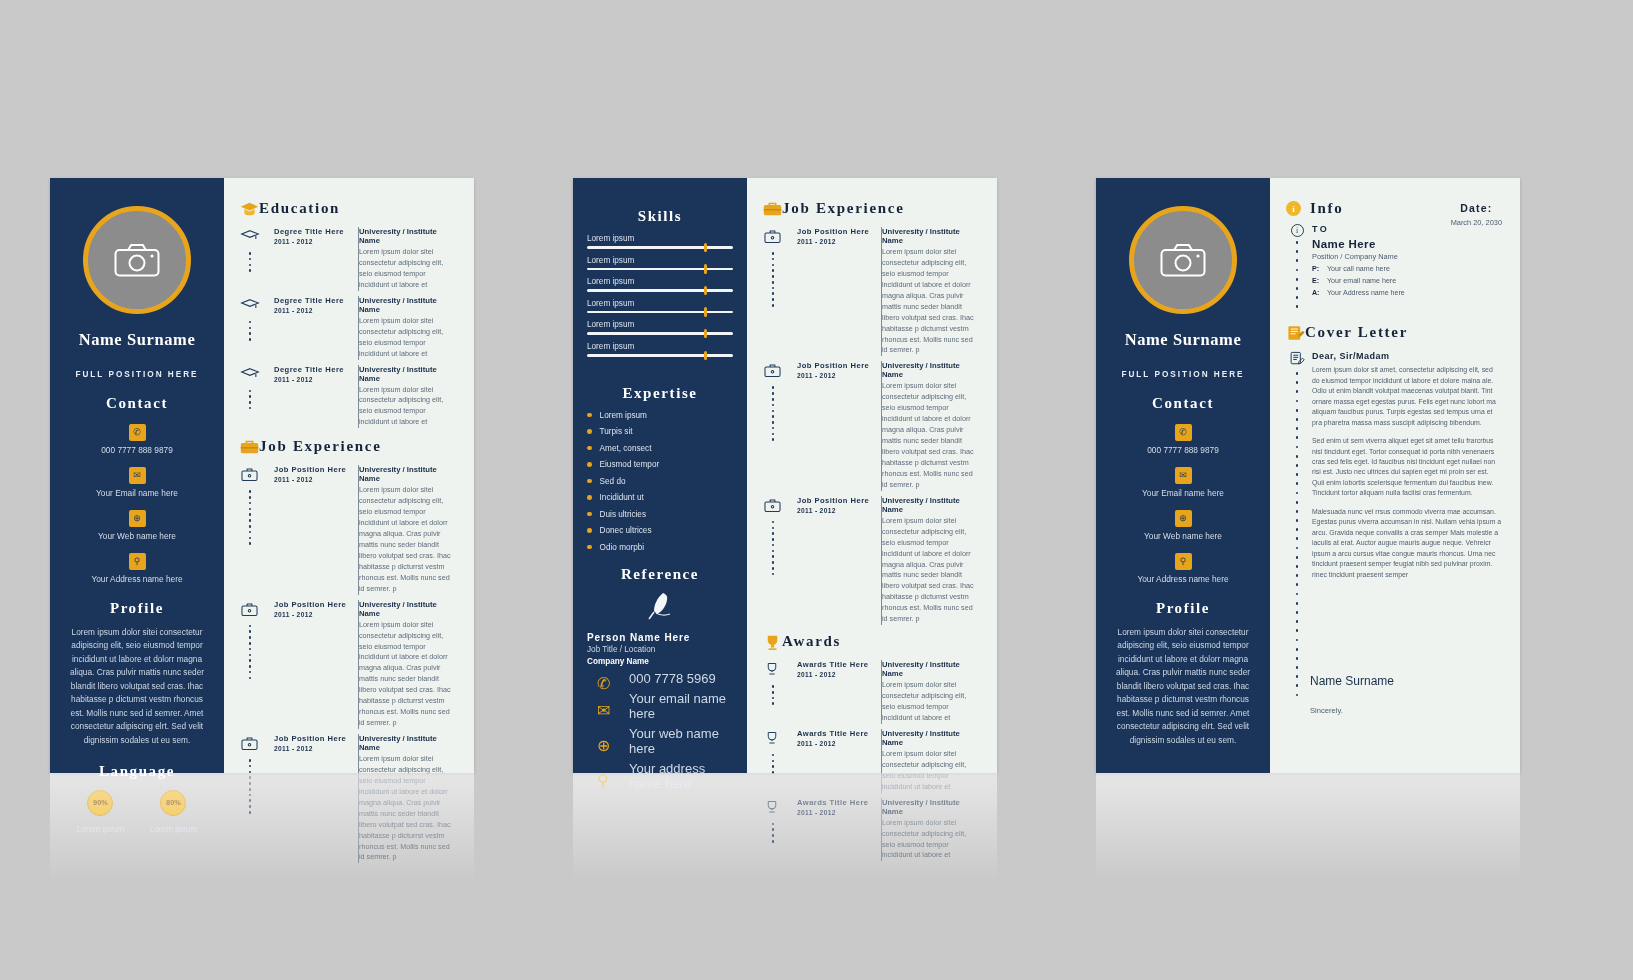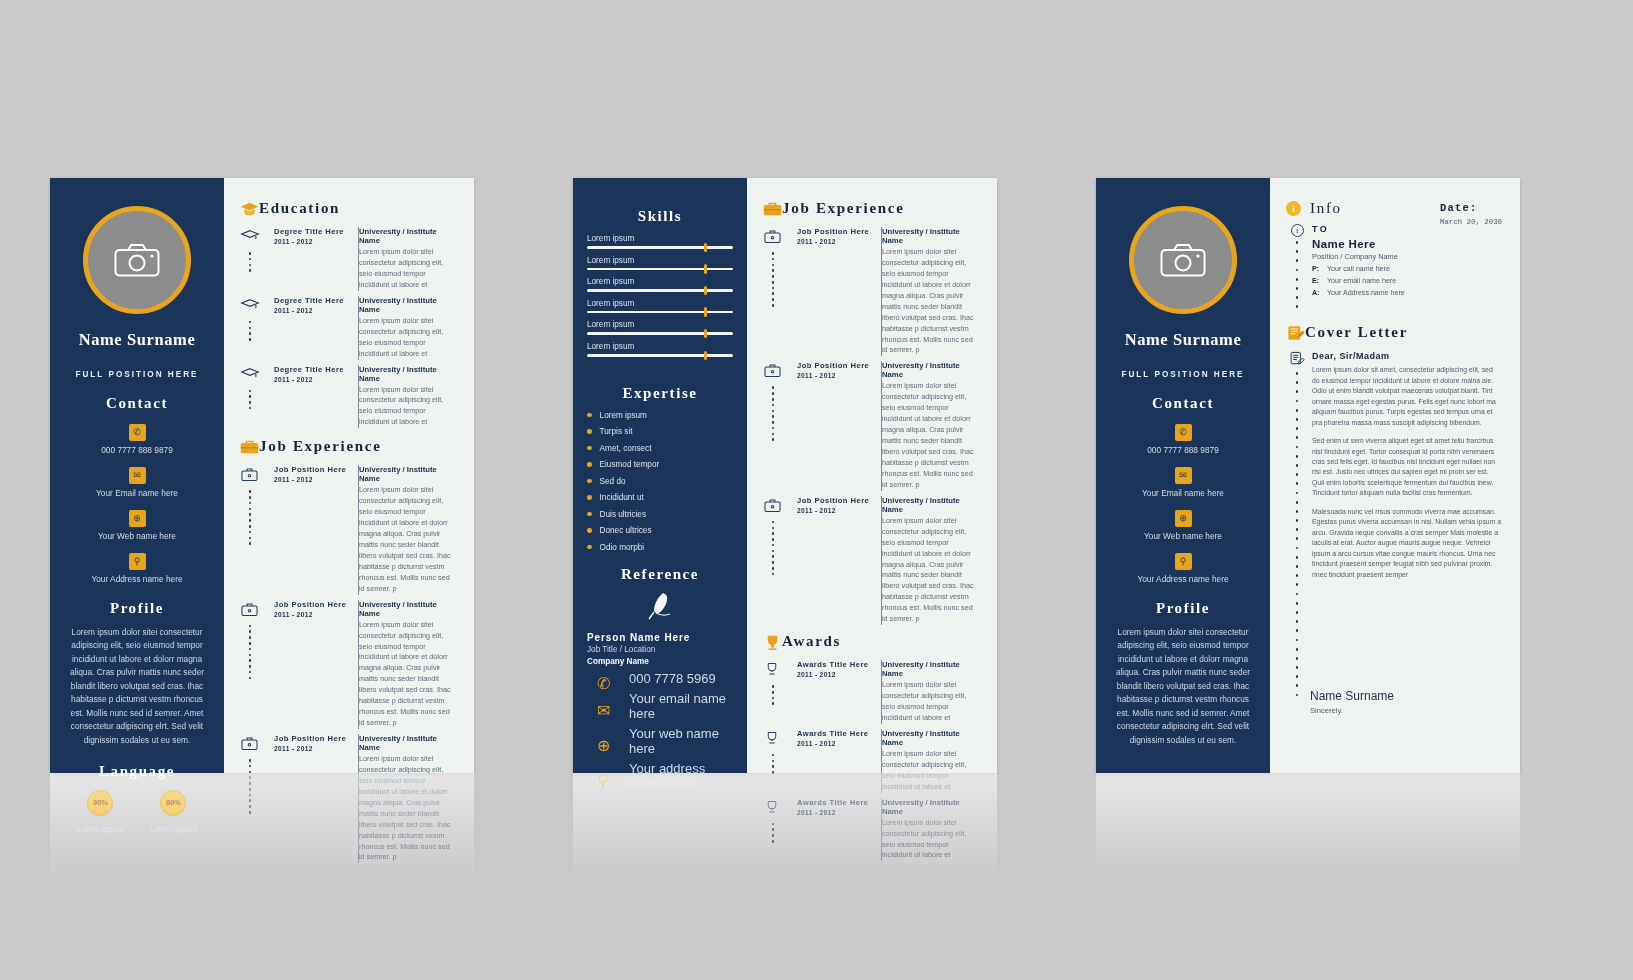--- a/index.html
+++ b/index.html
@@ -146,31 +146,31 @@
     font-size:8px; font-family:"Liberation Serif", serif; color:#2b3e58;
   }
   .to-body { flex:1; padding-left:4px; }
   .to-lbl { font-size:9px; font-weight:bold; letter-spacing:2.4px; color:#16243a; }
   .to-nm  { font-size:11.5px; font-weight:bold; letter-spacing:.4px; color:#16243a; margin-top:4px; }
   .to-ps  { font-size:7.4px; color:#4c5b6b; margin-top:2px; }
   .to-kv  { display:flex; gap:7px; margin-top:4px; font-size:7.1px; }
   .to-k   { font-weight:bold; color:#16243a; width:8px; }
   .to-v   { color:#4c5b6b;text-align:right; }
 
-  .date-box { position:absolute; right:18px; top:24px; text-align:left;font-family:Liberation Mono, monospace; }
+  .date-box { position:absolute; right:18px; top:24px; text-align:center; }
   .date-lbl { font-size:10.5px; font-weight:bold; letter-spacing:1.2px; color:#16243a; }
   .date-val { font-size:7.4px; color:#4c5b6b; margin-top:4px; }
 
   .cl-row { display:flex; }
   .cl-left { width:22px; flex:0 0 22px; display:flex; flex-direction:column; align-items:center; }
   .cl-body { flex:1; padding-left:4px; }
   .cl-dear { font-size:9px; font-weight:bold; letter-spacing:.5px; color:#16243a; margin-bottom:4px; }
   .cl-p { font-size:6.9px; line-height:1.52; color:#50606f; margin-bottom:8px; }
   .sign-nm { font-size:12px; color:#1b2f4b; }
-  .sign-sub { font-size:7.6px; color:#50606f; margin-top:3px; }
+  .sign-sub { font-size:7.6px; color:#50606f; margin-top:18px; }
   .long-dots { display:flex; flex-direction:column; align-items:center; gap:6.4px; margin-top:4px; }
   .long-dots i { width:2.8px; height:2.8px; border-radius:50%; background:#1f3a5c; display:block; }
 </style>
 </head>
 <body>
 
 <div class="page" id="page1">
 
   <div class="sidebar dark">
     <div class="photo">
@@ -719,21 +719,21 @@
 
   <div class="content light">
 
     <div class="date-box">
       <div class="date-lbl">Date:</div>
       <div class="date-val">March 20, 2030</div>
     </div>
 
     <div class="info-head">
       <span class="info-badge">i</span>
-      <h2 style="font-family:'Liberation Serif',serif;font-weight:normal;font-size:15px;letter-spacing:1.7px;color:#16243a;">Info</h2>
+      <h2 style="font-family:'Liberation Serif',serif;font-weight:bold;font-size:15px;letter-spacing:1.7px;color:#16243a;">Info</h2>
     </div>
 
     <div class="to-row">
       <div class="to-left">
         <span class="circ-i">i</span>
         <div class="long-dots" id="info-dots">
             <i></i>
             <i></i>
             <i></i>
             <i></i>

